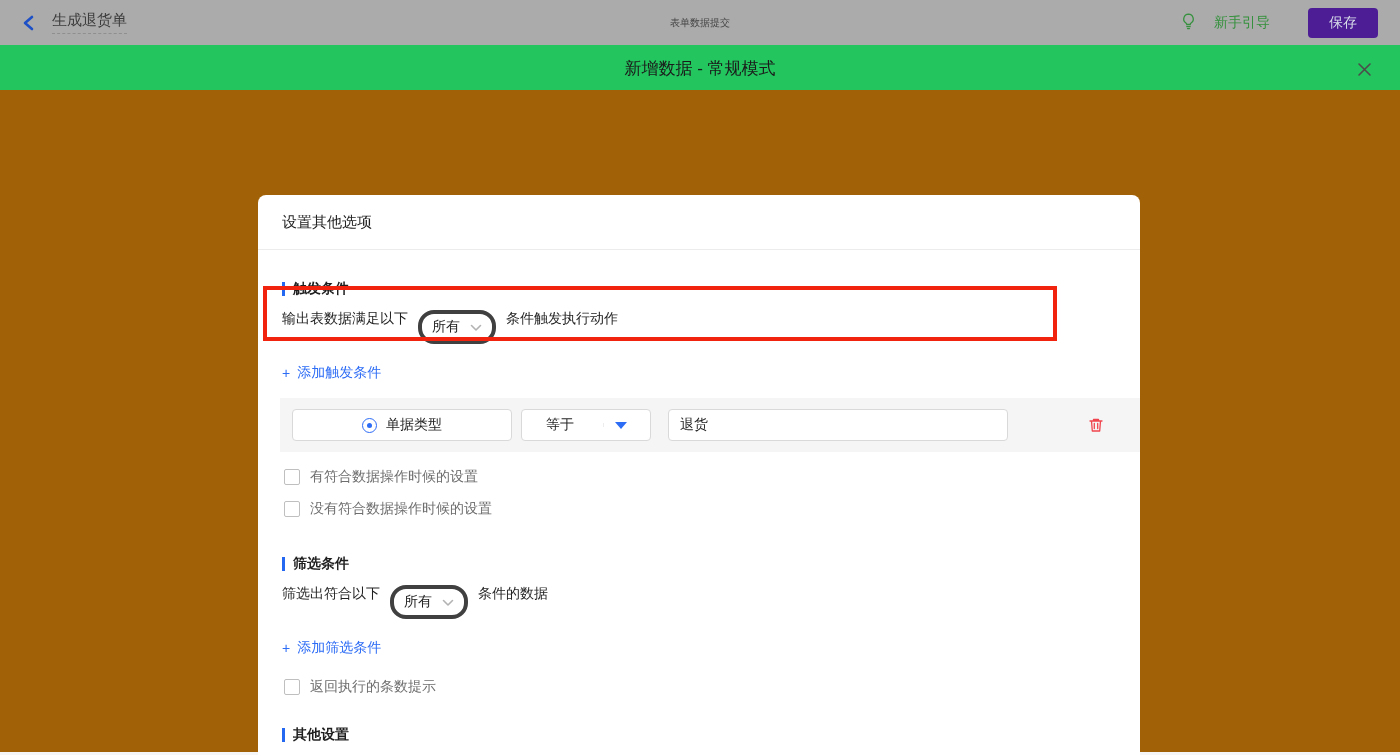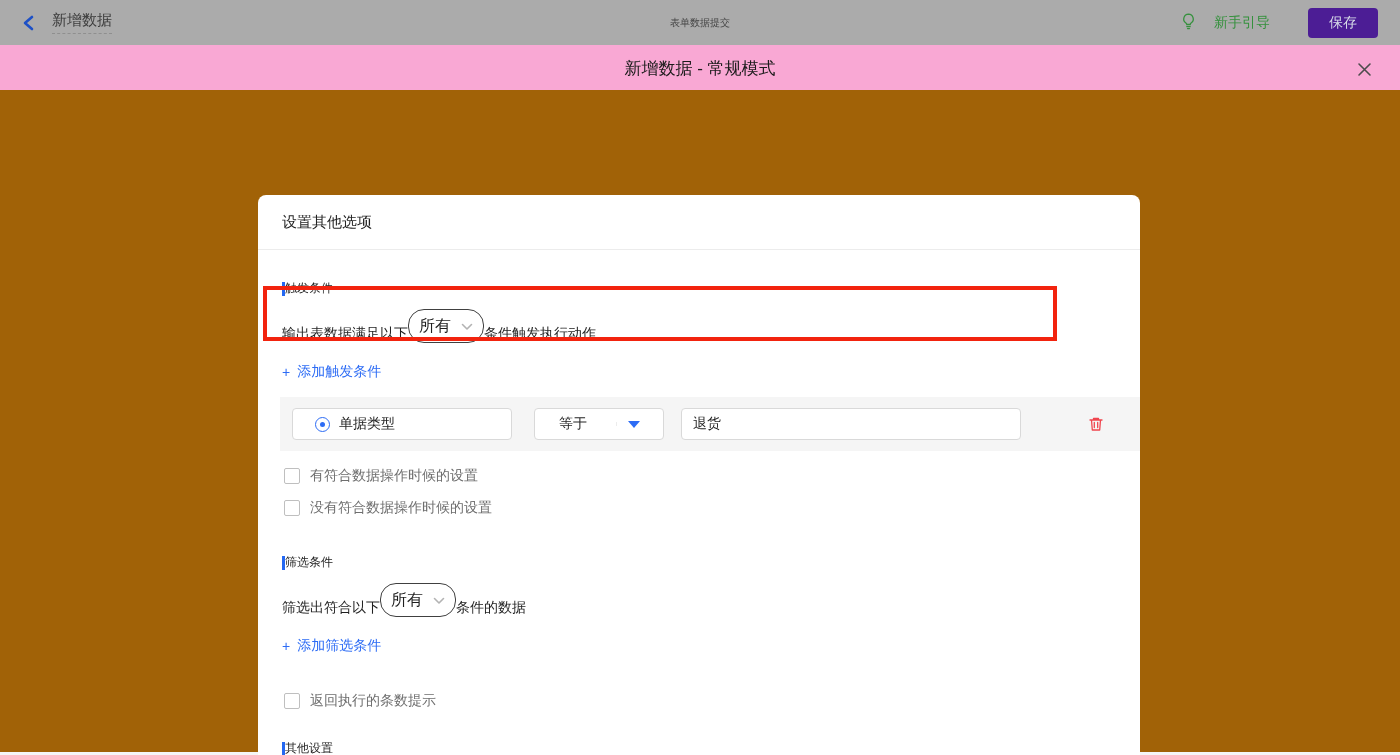--- a/index.html
+++ b/index.html
@@ -15,52 +15,52 @@
     border-bottom:1px dashed #8f8f8f; cursor:pointer; }
   .topbar-title { position:absolute; left:0; right:0; text-align:center;
     font-size:10px; color:#464646; pointer-events:none; }
   .topbar-right { margin-left:auto; display:flex; align-items:center; gap:38px; z-index:2; }
   .guide { display:flex; align-items:center; gap:18px; color:#35913d; font-size:14px; cursor:pointer; }
   .save-btn { background:#4c1d95; color:#d9dee9; font-size:14px; border:none;
     border-radius:4px; padding:6px 21px; cursor:pointer; }
 
   
   .dlg-head { position:absolute; left:0; top:45px; width:1400px; height:48px;
-    background:#f9a8d4; border-bottom:1px solid #ececec;
+    background:#22c55e; border-bottom:1px solid #ececec;
     display:flex; align-items:center; justify-content:center; }
   .dlg-title { font-size:17px; font-weight:500; color:#1b1b1b; }
   .dlg-close { position:absolute; right:24px; top:12px; width:24px; height:24px;
     display:flex; align-items:center; justify-content:center; cursor:pointer; }
 
   
   .backdrop { position:absolute; left:0; top:90px; width:1400px; height:662px; background:#a16207; }
   .card { position:absolute; left:258px; top:105px; width:882px; height:636px;
     background:#ffffff; border-radius:8px; }
   .card-head { height:55px; padding:0 24px; display:flex; align-items:center;
     border-bottom:1px solid #ececec; font-size:15px; color:#1f1f1f; }
   .card-body { padding:30px 24px 0; position:relative; }
 
-  .section-title { display:flex; align-items:center; gap:0;
-    font-size:12px; font-weight:normal; color:#1f1f1f; }
+  .section-title { display:flex; align-items:center; gap:8px;
+    font-size:14px; font-weight:bold; color:#1f1f1f; }
   .section-bar { width:3px; height:14px; background:#2468f2; }
 
-  .sentence { display:flex; align-items:flex-end; margin-top:12px;
+  .sentence { display:flex; align-items:flex-start; gap:10px; margin-top:12px;
     font-size:14px; color:#1f1f1f; }
   .mini-select { display:flex; align-items:center; gap:10px; height:34px;
-    border:1px solid #404040; border-radius:16px; padding:0 10px; background:#fff;
-    font-size:16px; color:#1f1f1f; cursor:pointer; }
+    border:4px solid #404040; border-radius:16px; padding:0 10px; background:#fff;
+    font-size:14px; color:#1f1f1f; cursor:pointer; }
 
   .add-link { display:flex; align-items:center; gap:7px; margin-top:20px;
     color:#2d6cf5; font-size:14px; cursor:pointer; width:max-content; }
 
   .cond-row { margin:16px -24px 15px -2px; background:#f5f5f5;
     padding:11px 0 11px 12px; display:flex; align-items:center; position:relative; }
   .fld { background:#fff; border:1px solid #d9d9d9; border-radius:4px; height:32px;
     display:flex; align-items:center; font-size:14px; color:#1f1f1f; cursor:pointer; }
-  .fld-field { width:220px; gap:9px; padding:0 22px; margin-right:22px; }
+  .fld-field { width:220px; gap:9px; padding:0 22px; margin-right:9px;justify-content:center; }
   .radio-icon { width:15px; height:15px; border:1.5px solid #2d6cf5; border-radius:50%;
     display:flex; align-items:center; justify-content:center; flex:none; }
   .radio-icon::after { content:""; width:5px; height:5px; border-radius:50%; background:#2d6cf5; }
   .fld-op { width:130px; padding:13px; margin-right:17px; }
   .op-text { flex:1; padding:0 11px; }
   .op-caret { width:34px; height:100%; border-left:1px solid #ececec;
     display:flex; align-items:center; justify-content:center; }
   .tri-down { width:0; height:0; border-left:6px solid transparent;
     border-right:6px solid transparent; border-top:7px solid #2d6cf5; }
   .fld-value { width:340px; padding:0 11px; }
@@ -83,21 +83,21 @@
 </head>
 <body>
 
 <div class="topbar">
   <div class="topbar-left">
     <span class="back-icon">
       <svg width="14" height="16" viewBox="0 0 14 16">
           <polyline points="10,2 3,8 10,14" fill="none" stroke="#1d50c6" stroke-width="2.6" stroke-linecap="round" stroke-linejoin="round"></polyline>
         </svg>
     </span>
-    <span class="back-label">新增数据</span>
+    <span class="back-label">生成退货单</span>
   </div>
   <div class="topbar-title">表单数据提交</div>
   <div class="topbar-right">
     <div class="guide">
       <span>
         <svg width="15" height="17" viewBox="0 0 15 17">
             <path d="M7.5 1.2a4.8 4.8 0 0 1 2.6 8.8c-.5.4-.9 1-.9 1.5H5.8c0-.5-.4-1.1-.9-1.5A4.8 4.8 0 0 1 7.5 1.2z" fill="none" stroke="#35913d" stroke-width="1.3"></path>
             <path d="M5.8 13.6h3.4M6.5 15.6h2" stroke="#35913d" stroke-width="1.3" stroke-linecap="round"></path>
           </svg>
       </span>
@@ -185,21 +185,21 @@
                 <polyline points="1.5,1.5 6,6 10.5,1.5" fill="none" stroke="#b3b3b3" stroke-width="1.6" stroke-linecap="round" stroke-linejoin="round"></polyline>
               </svg>
           </span>
         </div>
         <span>条件的数据</span>
       </div>
       <div class="add-link">
         <span>+</span>
         <span>添加筛选条件</span>
       </div>
-      <div class="cb-row" style="margin-top:36px">
+      <div class="cb-row" style="margin-top:20px">
         <span class="cb"></span>
         <span>返回执行的条数提示</span>
       </div>
 
       <div class="section-title gap-28">
         <span class="section-bar"></span>
         <span>其他设置</span>
       </div>
       <div class="cb-row" style="margin-top:10px">
         <span class="cb checked"></span>

